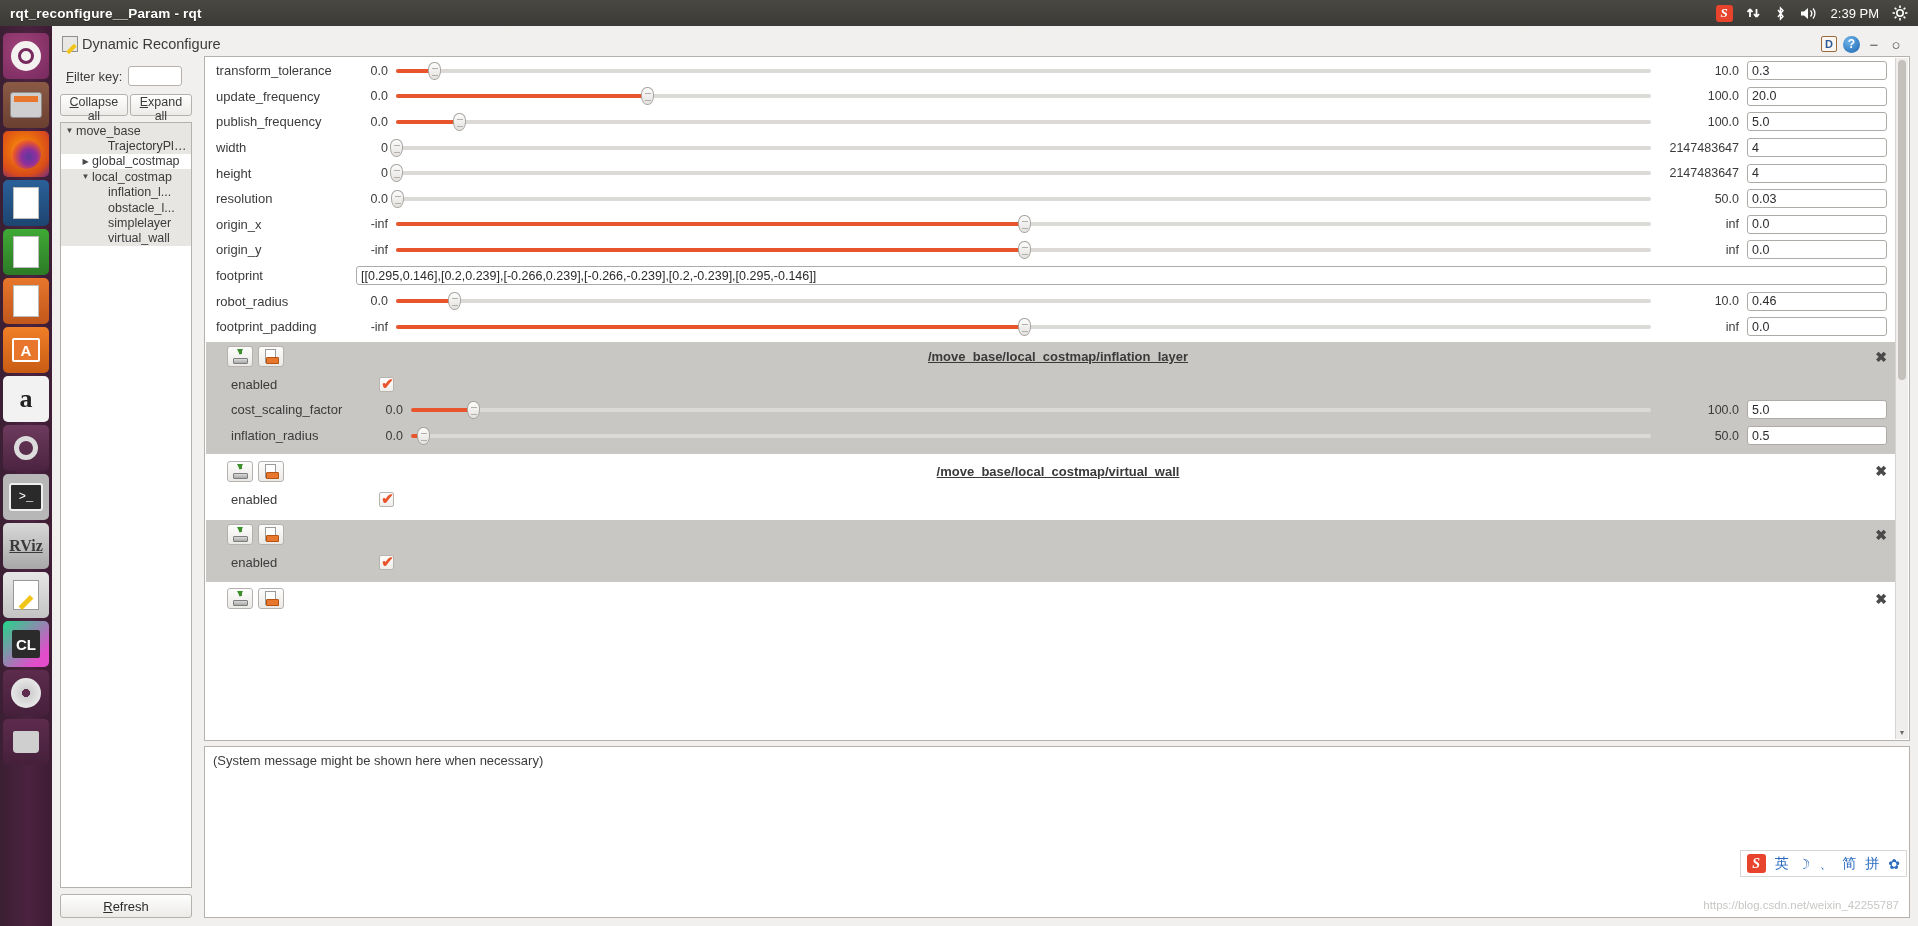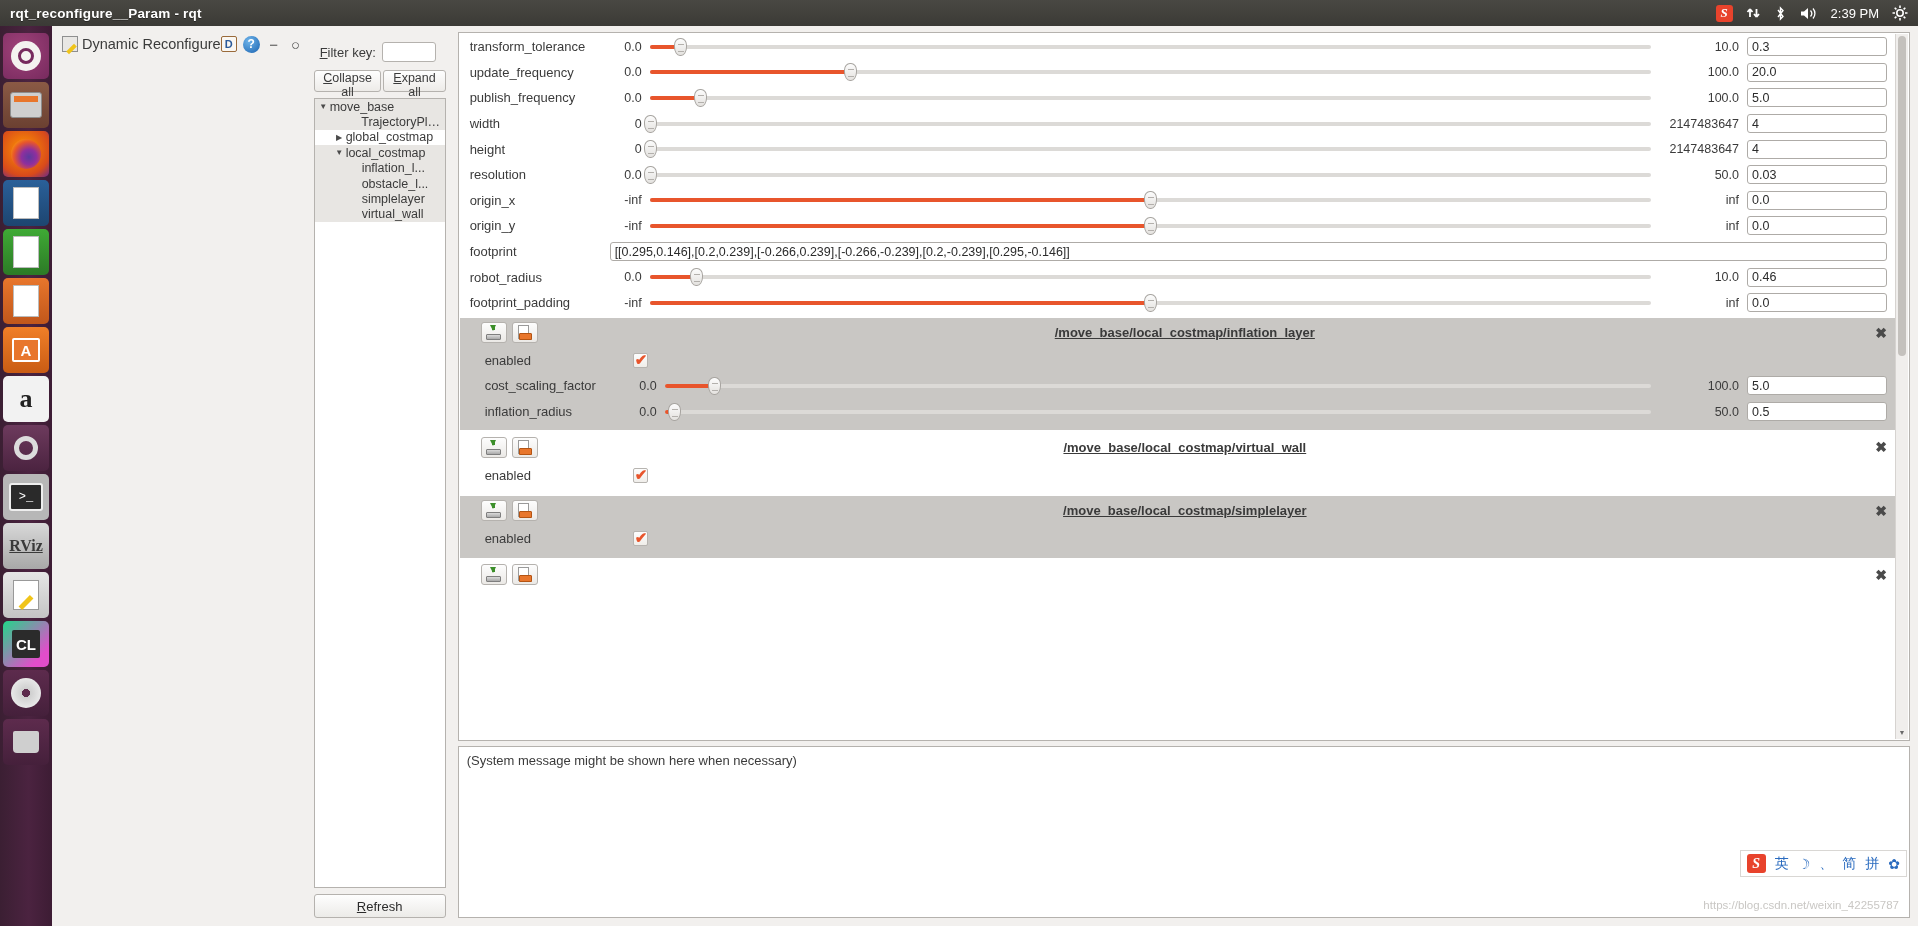--- a/index.html
+++ b/index.html
@@ -94,21 +94,21 @@
   
   #app-window {
     position: absolute; left: 52px; top: 26px; width: 1866px; height: 900px;
     background: #f2f0ee;
   }
 
   
   #plugin {
     position: absolute; left: 6px; top: 6px; width: 1854px; height: 888px;
     background: #f2f0ee;
-    display: flex; flex-direction: row;
+    display: flex; flex-direction: column;
   }
   #plugin-titlebar {
     height: 24px; display: flex; align-items: center; padding: 0 4px;
     background: #f2f0ee;
   }
   #plugin-title-wrap { display:flex; align-items:center; gap:4px; }
   .edit-icon {
     width: 16px; height: 16px; background: #e9e7e4; border: 1px solid #8f8f8f;
     position: relative;
   }
@@ -635,21 +635,20 @@
                       <span class="arr"></span>
                       <span class="drive"></span>
                     </span>
                   </div>
                   <div class="gbtn">
                     <span class="icon-open">
                       <span class="pg"></span>
                       <span class="fld"></span>
                     </span>
                   </div>
-                  <div class="group-title">/move_base/local_costmap/simplelayer</div>
                   <div class="group-close">✖</div>
                 </div>
                 <div class="group-rows">
                   <div class="prow">
                     <div class="pname">enabled</div>
                     <div class="cbox on" style="margin-left: 8px;"></div>
                   </div>
                 </div>
               </div>
               <div class="group plain">

